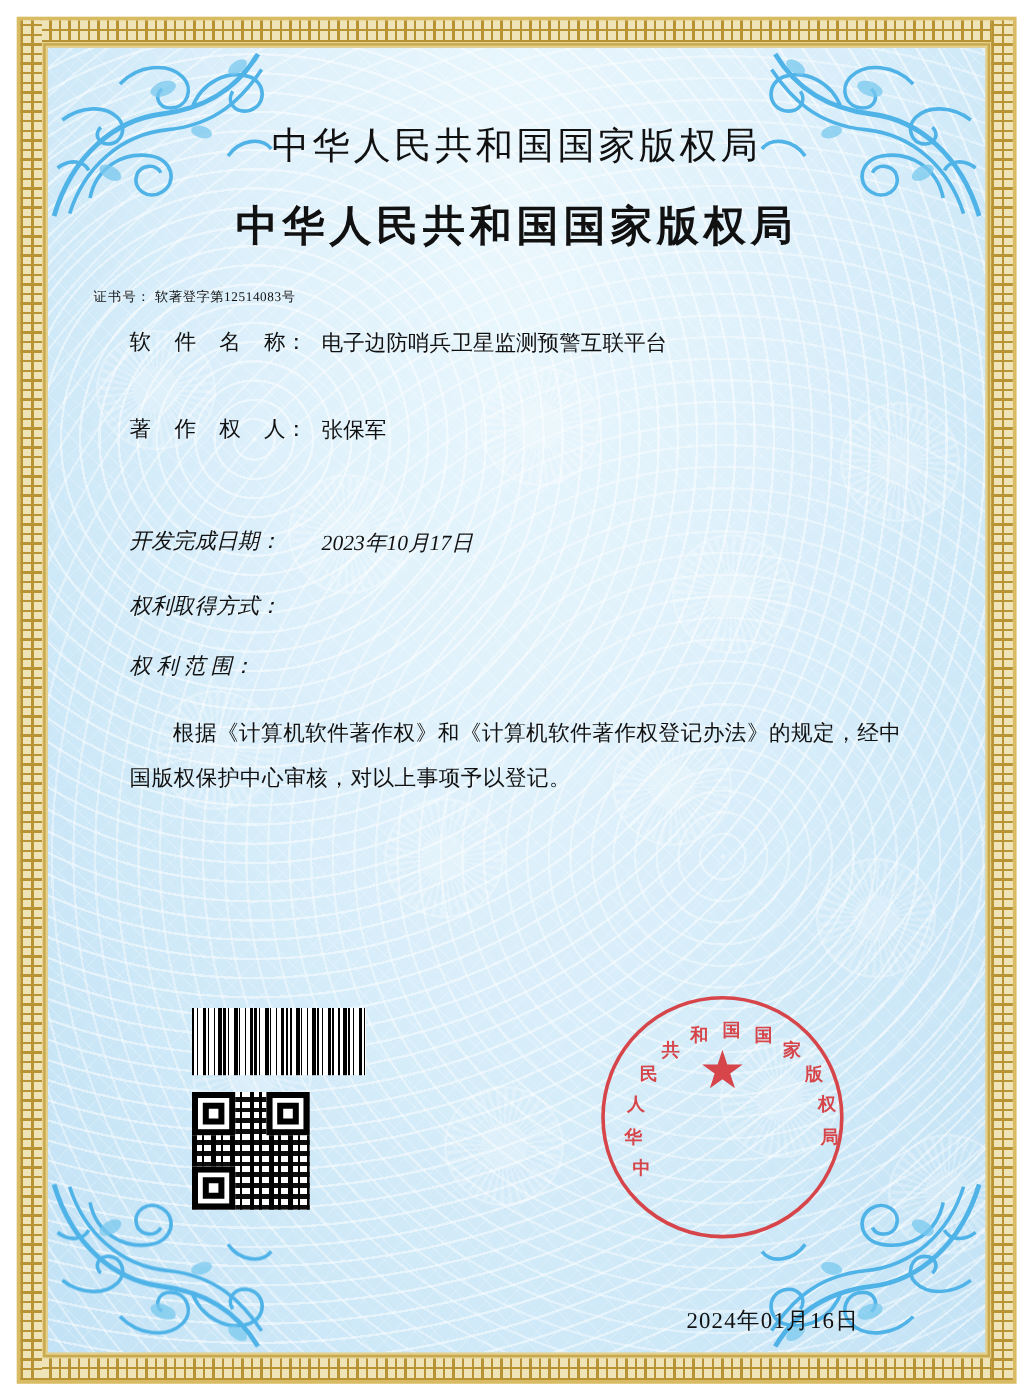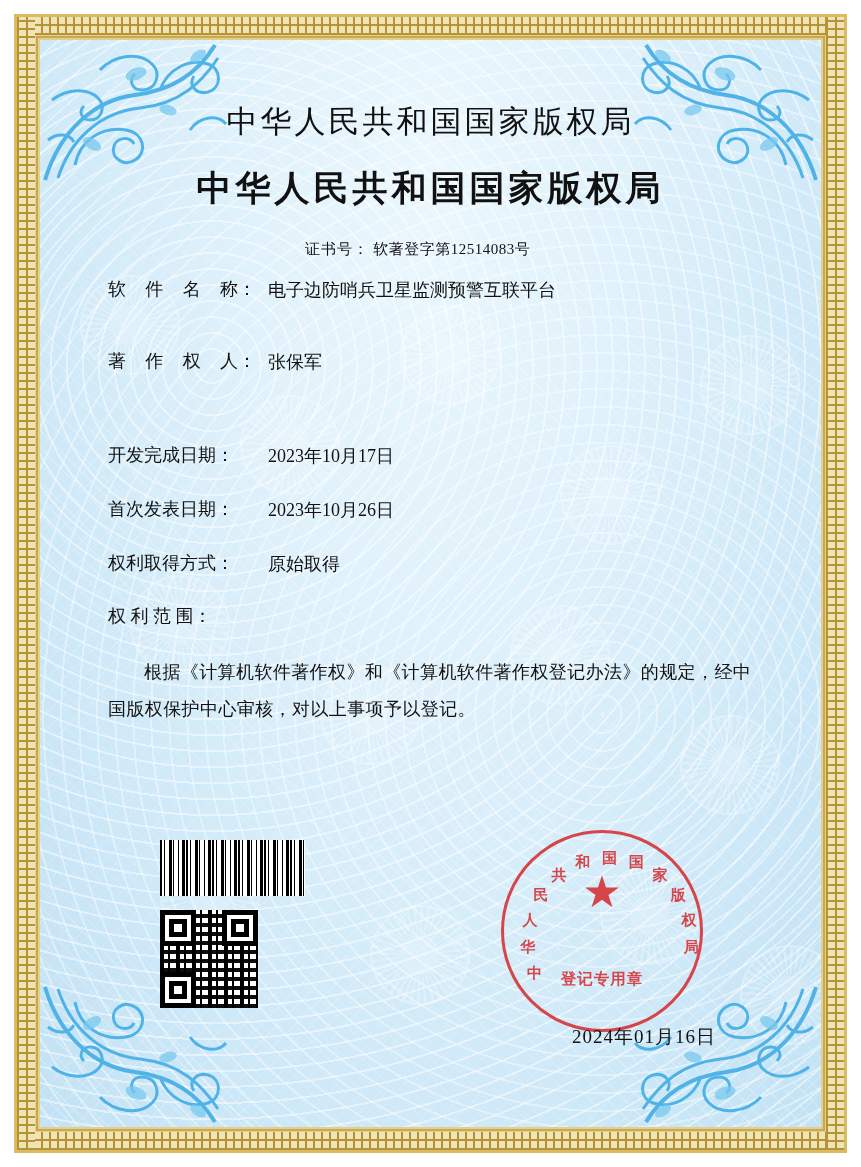--- a/index.html
+++ b/index.html
@@ -153,22 +153,22 @@
     font-family: "Liberation Serif", "DejaVu Serif", serif;
   }
   .cert-title {
     text-align: center;
     font-size: 35px;
     font-weight: bold;
     letter-spacing: 4px;
     margin-top: 22px;
   }
   .cert-no {
-    text-align: center;
-    font-size: 15px;
+    text-align: left;
+    font-size: 11px;
     margin-top: 28px;
     padding-right: 26px;
     letter-spacing: 0.5px;
   }
   .cert-no .label { letter-spacing: 1px; }
 
   .fields {
     margin-top: 18px;
     padding-left: 30px;
     font-size: 18px;
@@ -192,21 +192,21 @@
   .field-value {
     flex: 1;
     padding-left: 12px;
     line-height: 1.55;
   }
   .field-value .line2 { display: block; font-family: "Liberation Mono", monospace; font-size: 17px;}
 
   .gap-lg { height: 34px; }
   .gap-md { height: 22px; }
 
-  .dated-rows .field-row { margin-bottom: 26px; }
+  .dated-rows .field-row { margin-bottom: 26px; font-style: italic; }
   .dated-rows .field-value { font-size: 18px; }
 
   .statement {
     margin-top: 18px;
     padding: 0 30px;
     font-size: 18px;
     line-height: 2.05;
     text-indent: 2em;
     letter-spacing: 0.4px;
   }
@@ -297,21 +297,21 @@
     font-size: 15.5px;
     font-weight: bold;
     letter-spacing: 1px;
   }
   .seal .seal-line1 { top: 112px; }
   .seal .seal-line2 { top: 136px; }
 
   .issue-date {
     position: absolute;
     right: 105px;
-    top: 984px;
+    top: 1048px;
     font-size: 19px;
     letter-spacing: 1px;
   }
 </style>
 </head>
 <body>
 
 <div id="certificate">
 
   <div class="frame-outer"></div>
@@ -458,26 +458,21 @@
 
         <div class="gap-lg"></div>
         <div class="gap-md"></div>
 
         <div class="dated-rows">
           <div class="field-row">
             <div class="field-label">开发完成日期：</div>
             <div class="field-value">2023年10月17日</div>
           </div>
           <div class="field-row">
-            <div class="field-label">首次发表日期：</div>
-            <div class="field-value">2023年10月26日</div>
-          </div>
-          <div class="field-row">
             <div class="field-label">权利取得方式：</div>
-            <div class="field-value">原始取得</div>
           </div>
           <div class="field-row">
             <div class="field-label">权 利 范 围：</div>
           </div>
         </div>
 
       </div>
 
       <div class="statement">根据《计算机软件著作权》和《计算机软件著作权登记办法》的规定，经中国版权保护中心审核，对以上事项予以登记。</div>
 
@@ -499,20 +494,19 @@
           <span class="arc-char" style="transform: rotate(0deg) translate(0,-82px) rotate(0deg);">国</span>
           <span class="arc-char" style="transform: rotate(19deg) translate(0,-82px) rotate(-19deg);">国</span>
           <span class="arc-char" style="transform: rotate(38deg) translate(0,-82px) rotate(-38deg);">家</span>
           <span class="arc-char" style="transform: rotate(57deg) translate(0,-82px) rotate(-57deg);">版</span>
           <span class="arc-char" style="transform: rotate(76deg) translate(0,-82px) rotate(-76deg);">权</span>
           <span class="arc-char" style="transform: rotate(95deg) translate(0,-82px) rotate(-95deg);">局</span>
         </div>
         <div class="star">
             <span>★</span>
           </div>
-        <div class="seal-line2">登记专用章</div>
       </div>
 
       <div class="issue-date">2024年01月16日</div>
 
     </div>
   </div>
 </div>
 
 </body></html>

